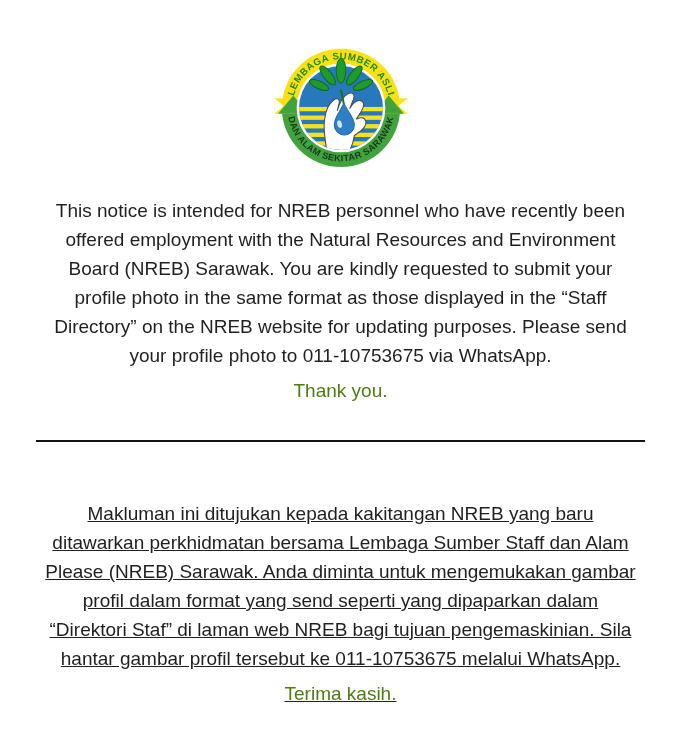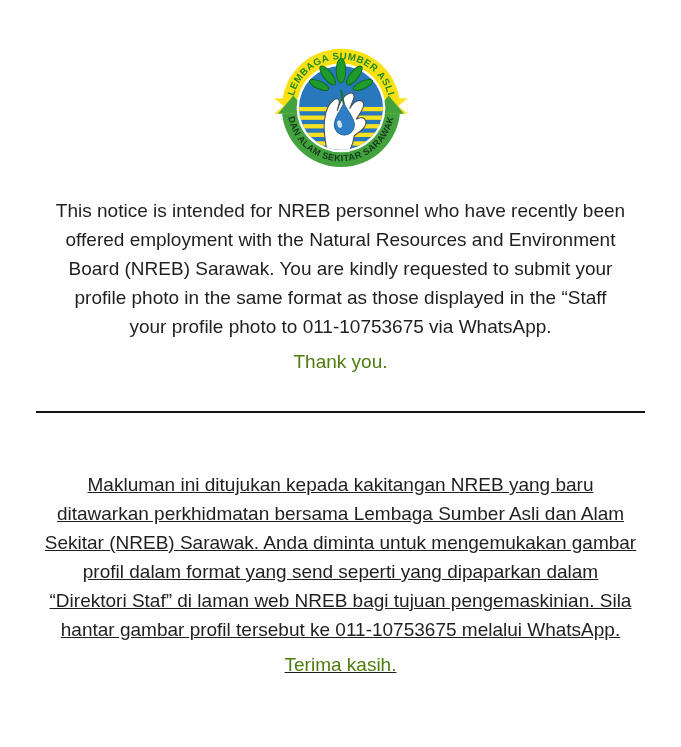--- a/index.html
+++ b/index.html
@@ -143,29 +143,30 @@
         <textPath href="#botArc" startOffset="50%" text-anchor="middle">DAN ALAM SEKITAR SARAWAK</textPath>
       </text>
     </svg>
   </div>
 
   <div class="notice-block en-block">
     <div class="notice-line">This notice is intended for NREB personnel who have recently been</div>
     <div class="notice-line">offered employment with the Natural Resources and Environment</div>
     <div class="notice-line">Board (NREB) Sarawak. You are kindly requested to submit your</div>
     <div class="notice-line">profile photo in the same format as those displayed in the “Staff</div>
+    <div class="notice-line">Directory” on the NREB website for updating purposes. Please send</div>
     <div class="notice-line">your profile photo to 011-10753675 via WhatsApp.</div>
     <div class="closing-line">Thank you.</div>
   </div>
 
   <hr class="divider">
 
   <div class="notice-block ms-block">
     <div class="notice-line">Makluman ini ditujukan kepada kakitangan NREB yang baru</div>
-    <div class="notice-line">ditawarkan perkhidmatan bersama Lembaga Sumber Asli dan Alam</div>
-    <div class="notice-line">Sekitar (NREB) Sarawak. Anda diminta untuk mengemukakan gambar</div>
+    <div class="notice-line">ditawarkan perkhidmatan bersama Lembaga Sumber Staff dan Alam</div>
+    <div class="notice-line">Please (NREB) Sarawak. Anda diminta untuk mengemukakan gambar</div>
     <div class="notice-line">profil dalam format yang send seperti yang dipaparkan dalam</div>
     <div class="notice-line">“Direktori Staf” di laman web NREB bagi tujuan pengemaskinian. Sila</div>
     <div class="notice-line">hantar gambar profil tersebut ke 011-10753675 melalui WhatsApp.</div>
     <div class="closing-line">Terima kasih.</div>
   </div>
 
 </div>
 
 </body></html>

